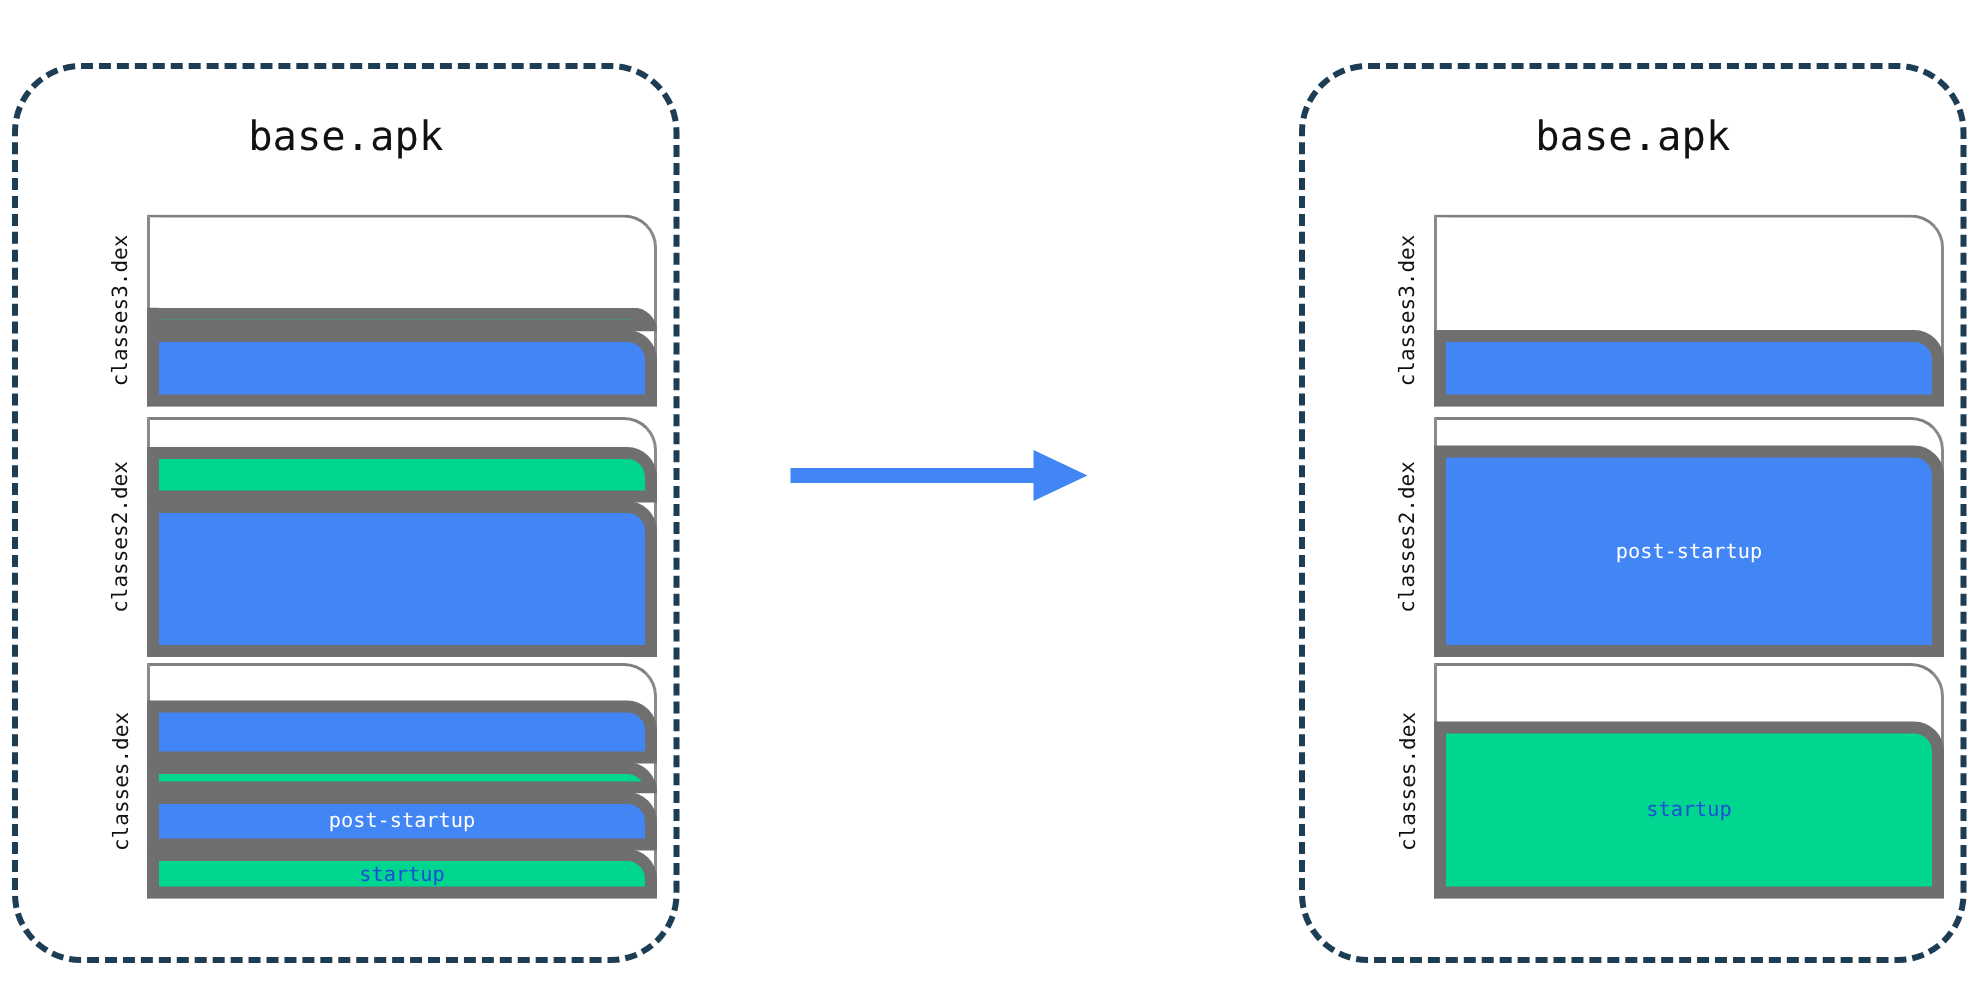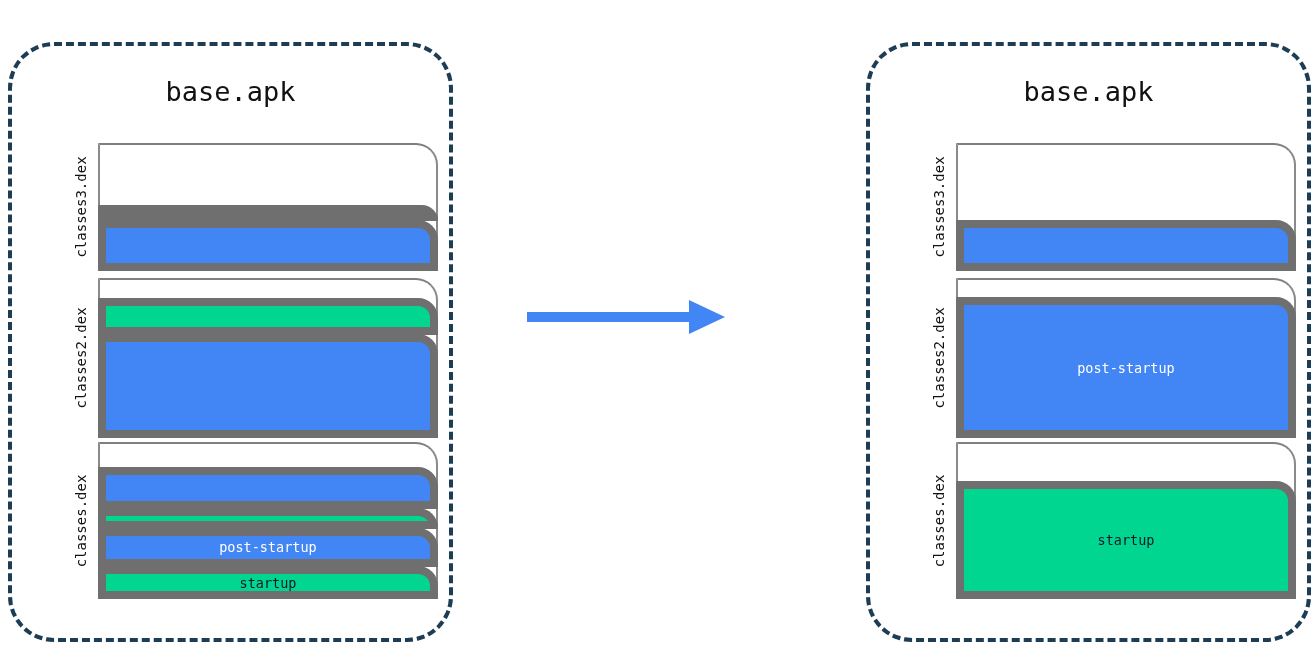--- a/index.html
+++ b/index.html
@@ -98,21 +98,21 @@
     border: 8px solid #000000;
     border-top-right-radius: 20px;
     display: flex;
     align-items: center;
     justify-content: center;
     font-family: "DejaVu Sans Mono", "Liberation Mono", monospace;
     font-size: 13.5px;
     margin-top: -1px;
   }
   .seg.blue  { background: #4285f4; border-color: #6f6f6f; color: #ffffff; }
-  .seg.green { background: #00d68f; border-color: #6f6f6f; color: #0f172a; }
+  .seg.green { background: #00d68f; border-color: #6f6f6f; color: #1d4ed8; }
   .seg .seg-label { pointer-events: none; }
 
   
   .arrow {
     position: absolute;
     left: 521px;
     top: 262px;
     width: 210px;
     height: 46px;
   }

